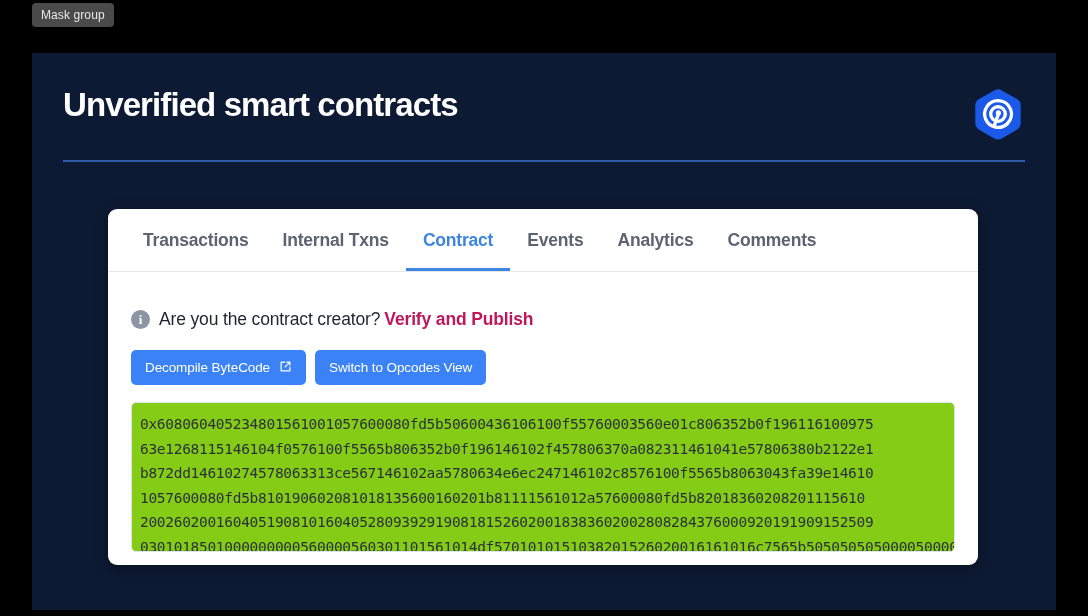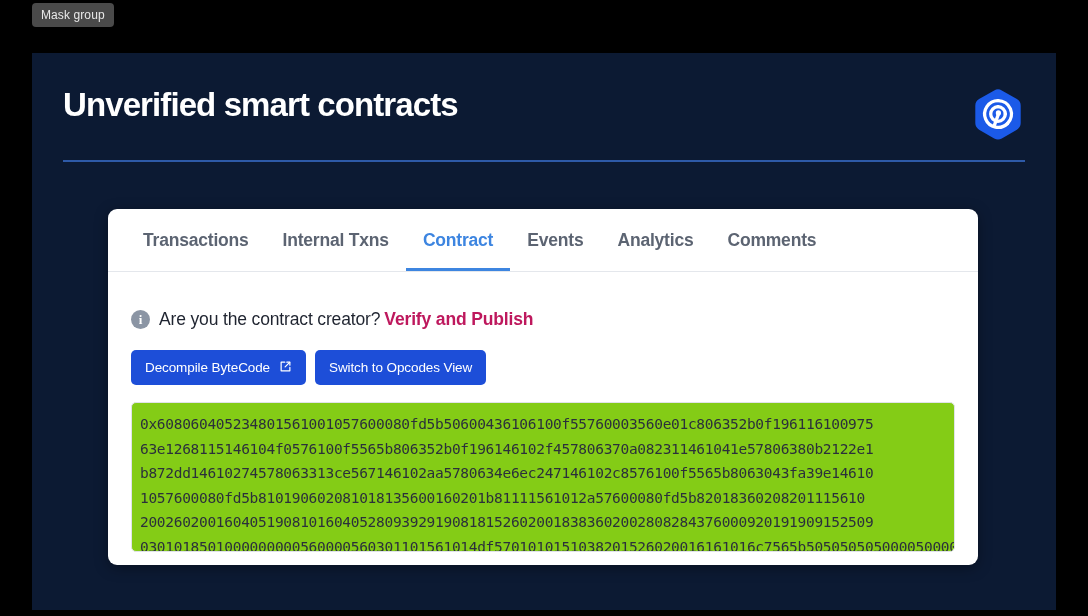--- a/index.html
+++ b/index.html
@@ -174,21 +174,21 @@
     border-radius: 5px;
     border: none;
     color: #ffffff;
     font-size: 13.5px;
     font-family: "Liberation Sans", sans-serif;
     letter-spacing: -0.1px;
     white-space: nowrap;
     cursor: pointer;
     margin-right: 9px;
   }
-  .action-btn.amber { background: #1d4ed8; }
+  .action-btn.amber { background: #3b82f6; }
   .action-btn.slate { background: #6b7280; }
   .ext-icon { display: block; }
 
   
   #bytecode-box {
     margin: 17px 23px 0 23px;
     height: 150px;
     background: #84cc16;
     border: 1px solid #e0e3e9;
     border-radius: 5px;

